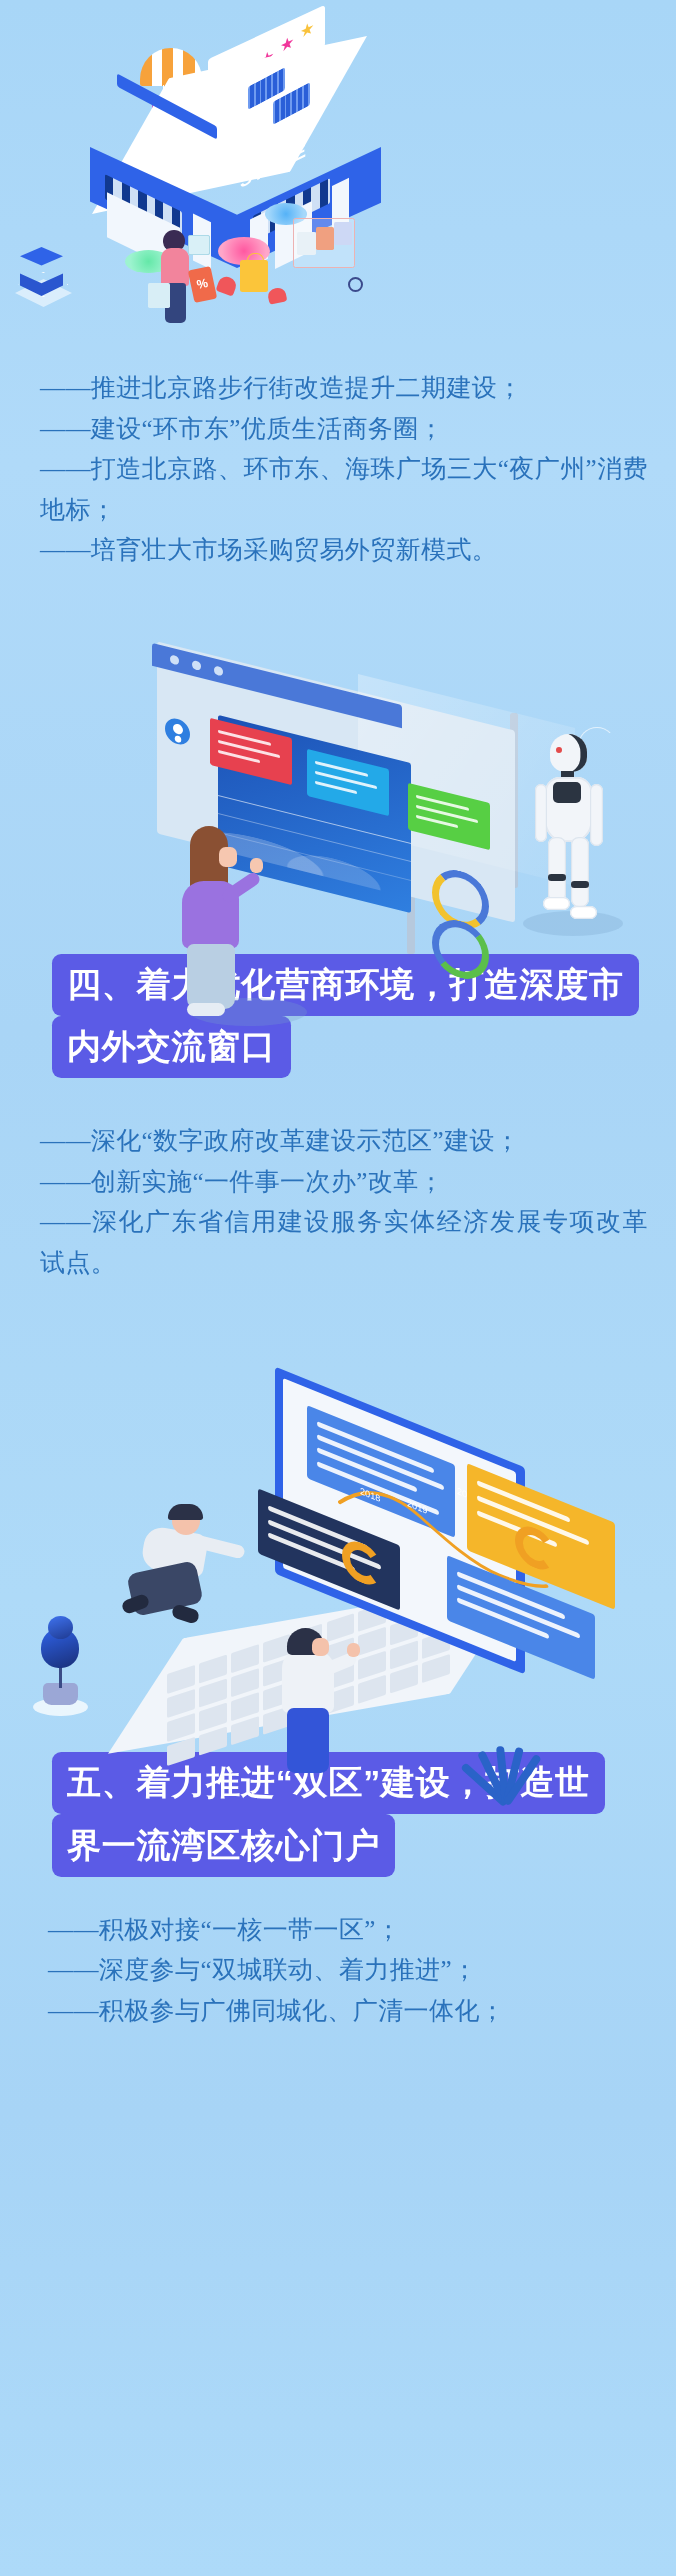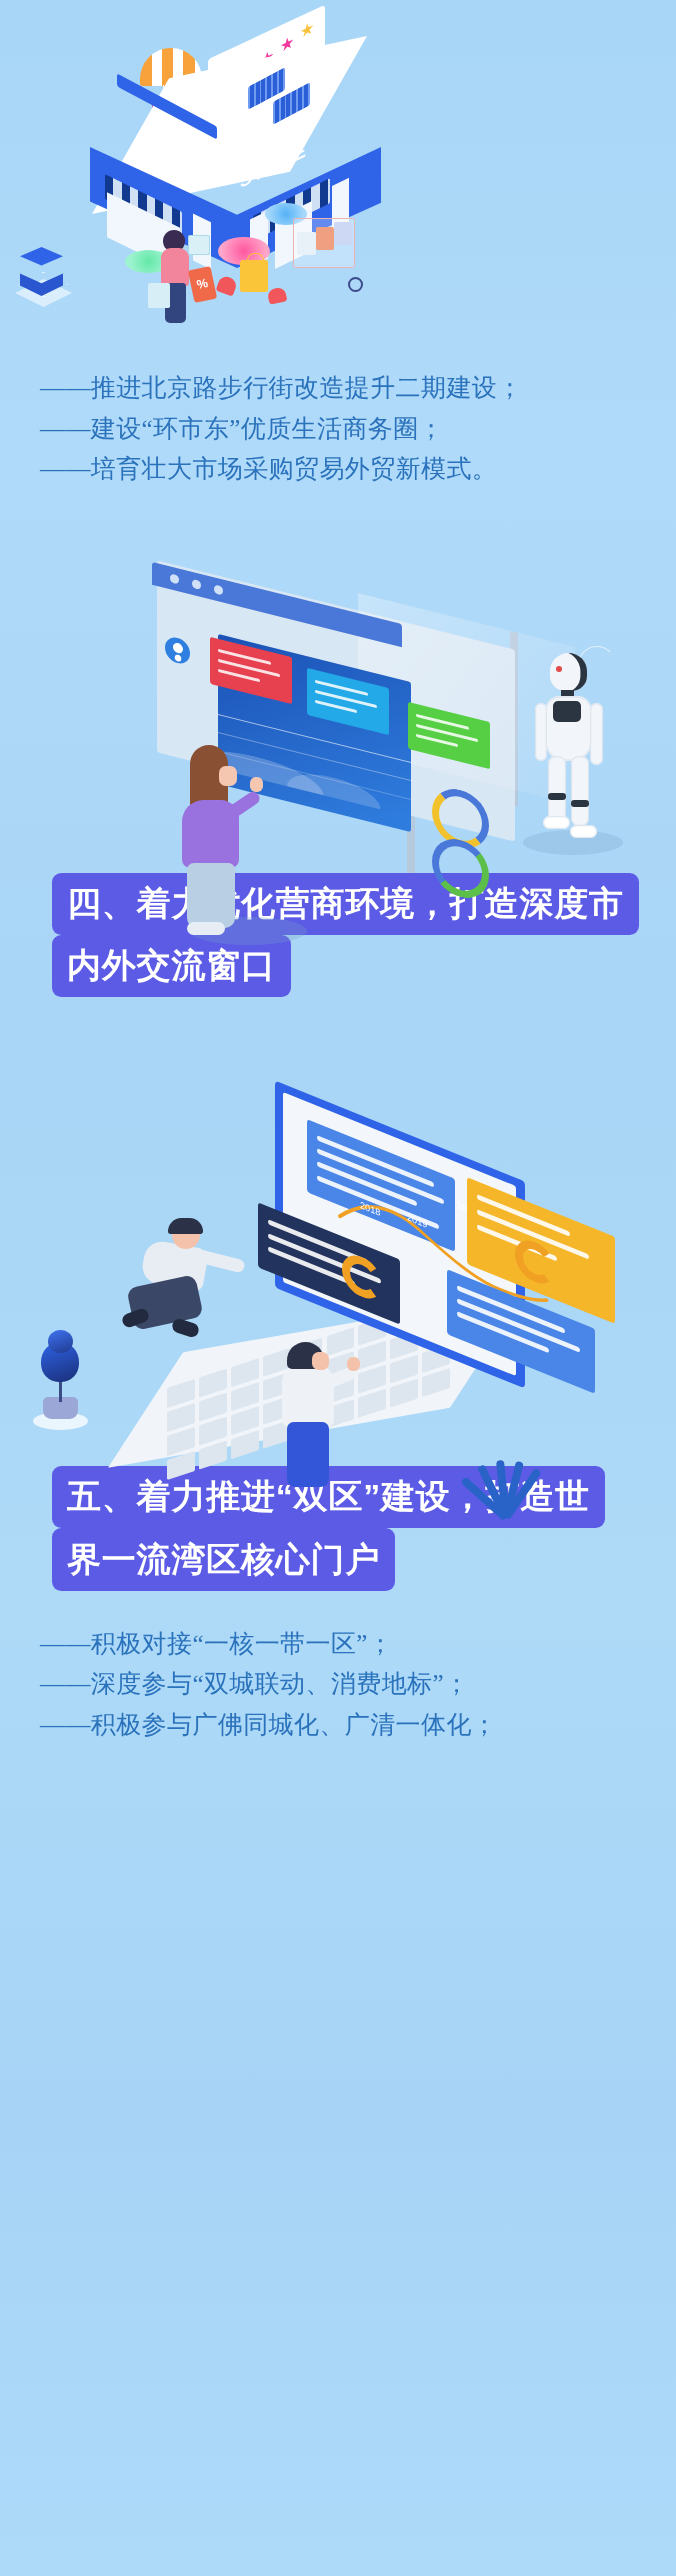--- a/index.html
+++ b/index.html
@@ -379,20 +379,21 @@
           <div class="gb-bot"></div>
           <div class="gb-top"></div>
         </div>
       </div>
     </div>
 
 
     <div class="body-text" style="margin-top:43px;">
       <p>——推进北京路步行街改造提升二期建设；</p>
       <p>——建设“环市东”优质生活商务圈；</p>
+      <p>——打造北京路、环市东、海珠广场三大“夜广州”消费地标；</p>
       <p>——培育壮大市场采购贸易外贸新模式。</p>
     </div>
   </div>
 
   <div class="section" style="margin-top:50px;">
 
     <div class="illo ill2">
       <div class="shadow-e" style="left:190px;top:377px;width:117px;height:28px;"></div>
       <div class="shadow-e" style="left:523px;top:290px;width:100px;height:25px;"></div>
 
@@ -464,20 +465,25 @@
         <div class="rb-foot" style="left:10px;top:163px;"></div>
         <div class="rb-foot" style="left:37px;top:172px;"></div>
       </div>
     </div>
 
     <div class="headings">
       <div class="hl">四、着力优化营商环境，打造深度市</div><br>
       <div class="hl">内外交流窗口</div>
     </div>
 
+    <div class="body-text" style="margin-top:43px;">
+      <p>——深化“数字政府改革建设示范区”建设；</p>
+      <p>——创新实施“一件事一次办”改革；</p>
+      <p>——深化广东省信用建设服务实体经济发展专项改革试点。</p>
+    </div>
   </div>
 
   <div class="section" style="margin-top:52px;">
 
     <div class="illo ill3">
       <div class="plant">
         <div class="pl-plate"></div>
         <div class="pl-pot"></div>
         <div class="pl-stem"></div>
         <div class="pl-ball"></div>
@@ -589,21 +595,21 @@
         <i style="transform:rotate(14deg);"></i>
         <i style="transform:rotate(34deg);"></i>
       </div>
     </div>
 
     <div class="headings">
       <div class="hl">五、着力推进“双区”建设，打造世</div><br>
       <div class="hl">界一流湾区核心门户</div>
     </div>
 
-    <div class="body-text" style="margin-top:33px;">
+    <div class="body-text" style="margin-top:33px;margin-left:8px;">
       <p>——积极对接“一核一带一区”；</p>
-      <p>——深度参与“双城联动、消费地标”；</p>
+      <p>——深度参与“双城联动、着力推进”；</p>
       <p>——积极参与广佛同城化、广清一体化；</p>
     </div>
   </div>
 
 </div>
 
 
 </body></html>

